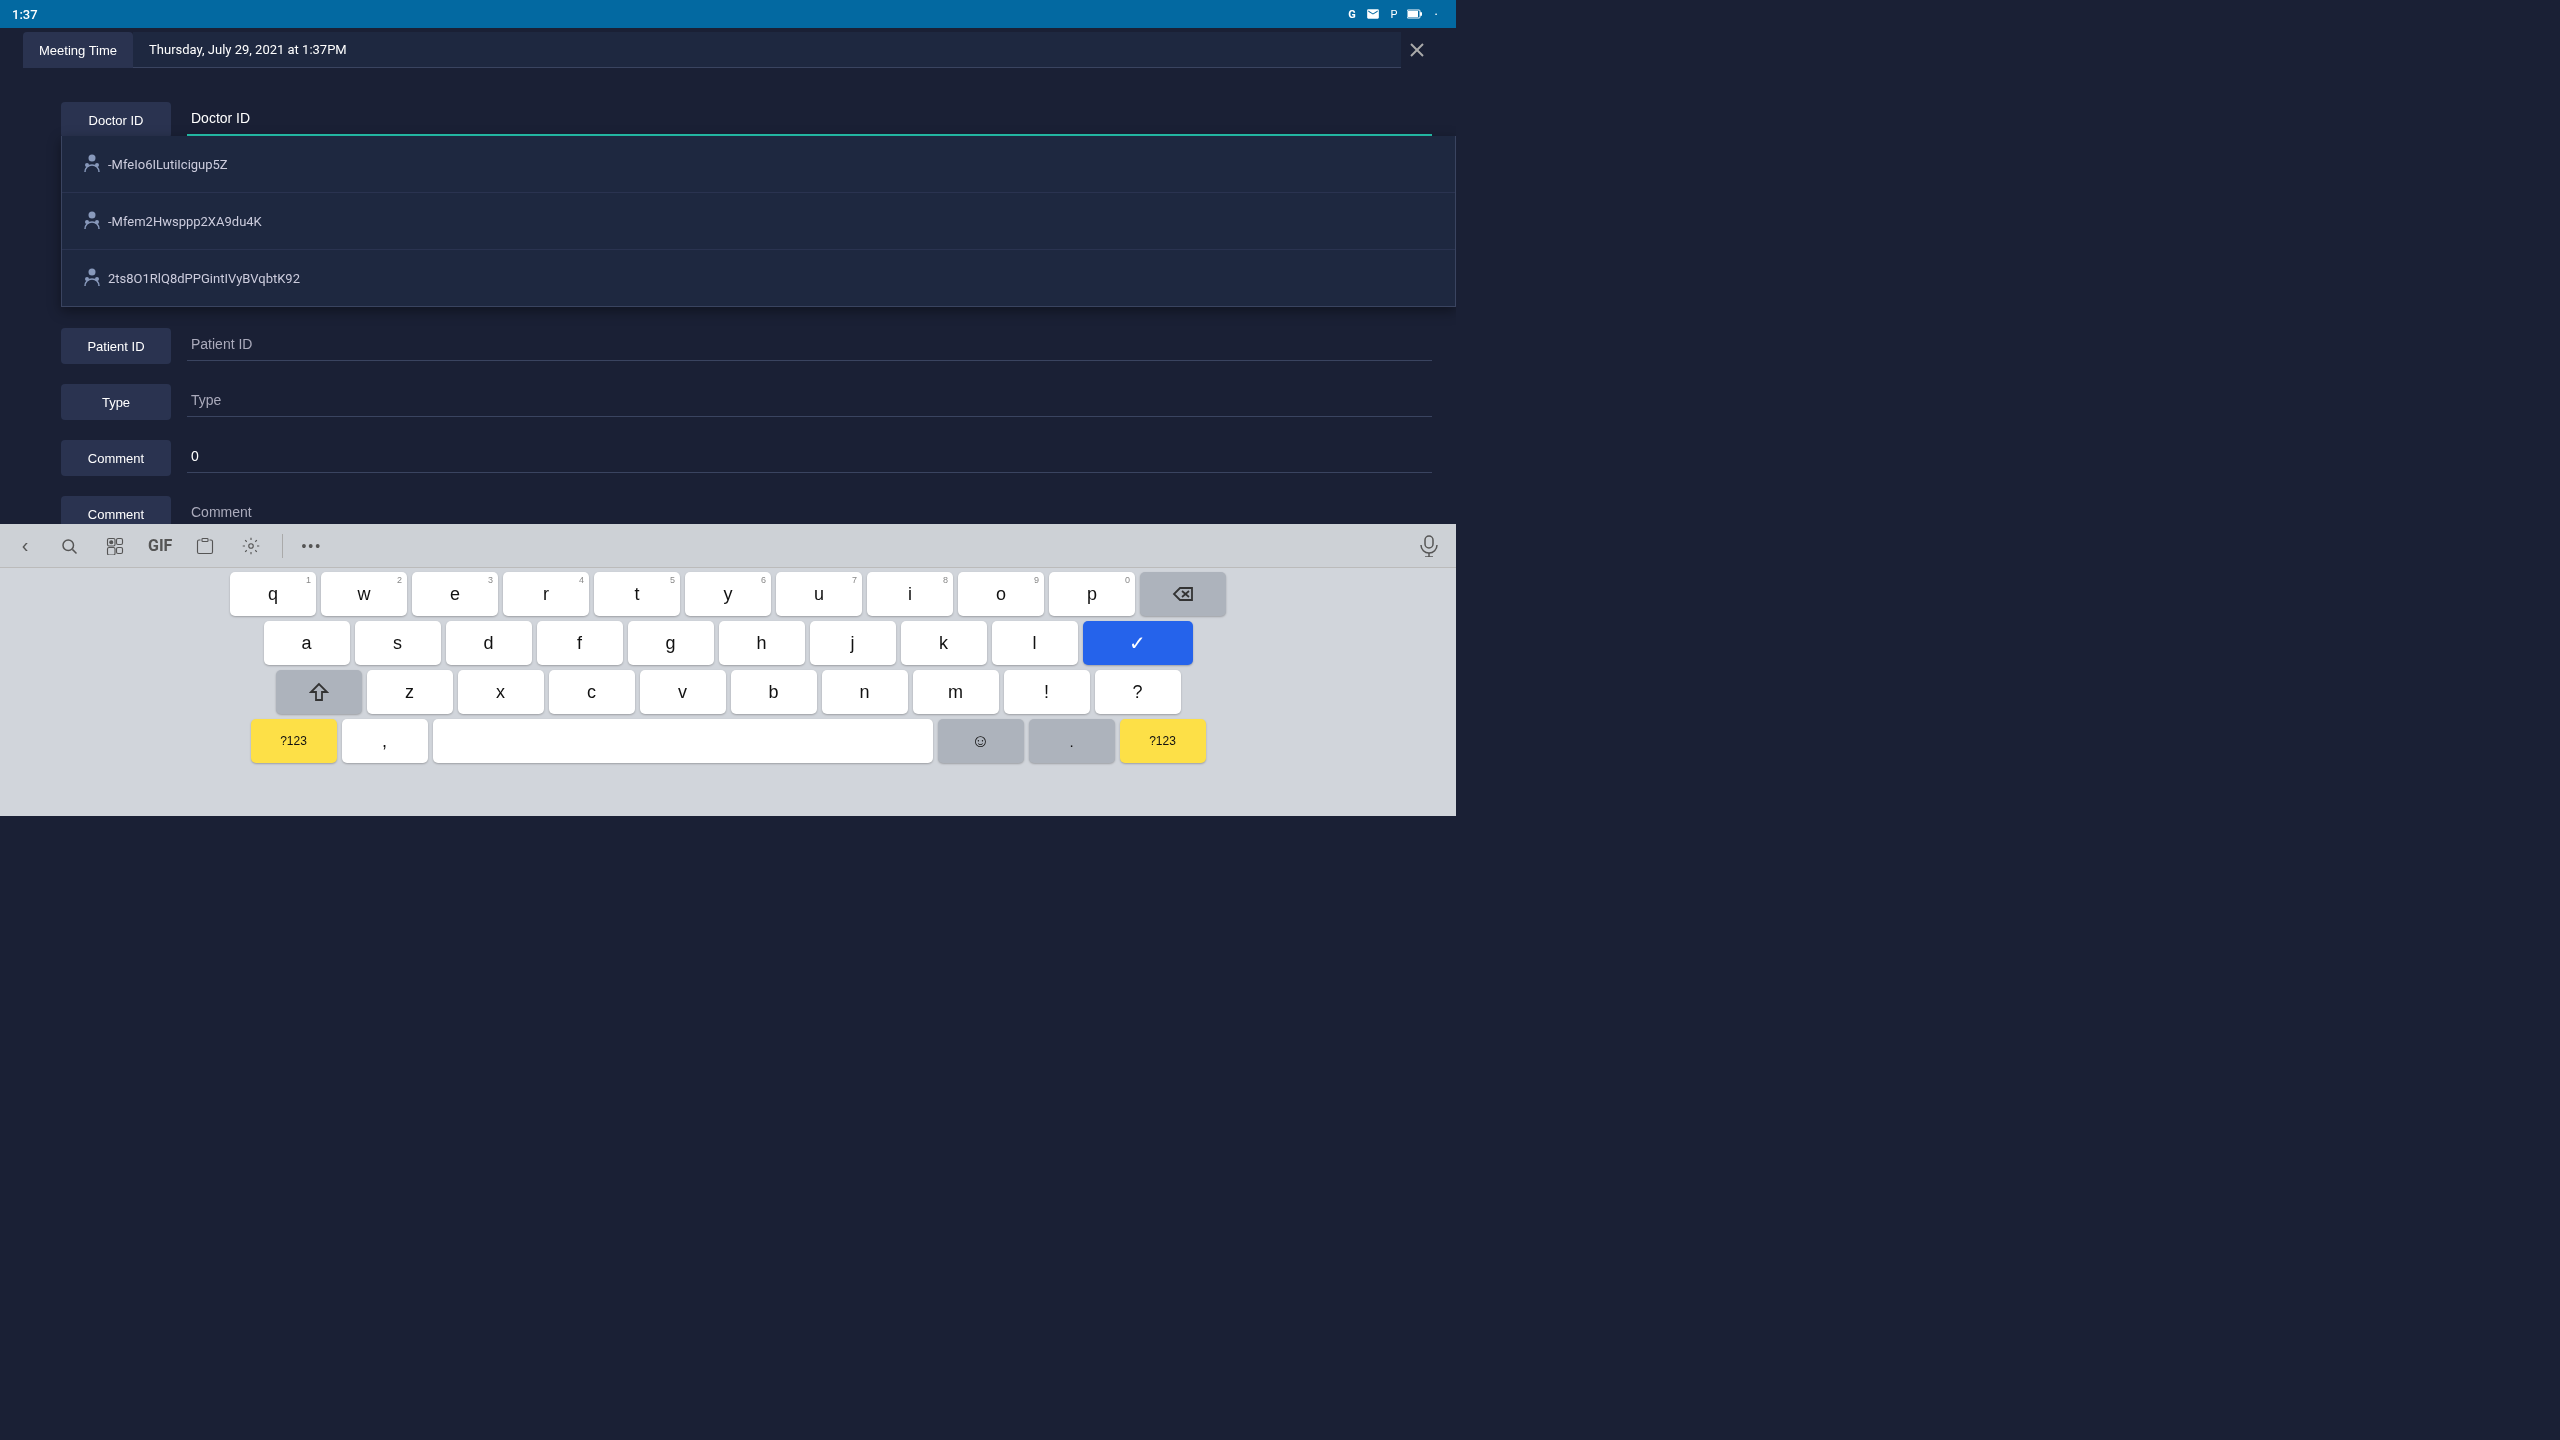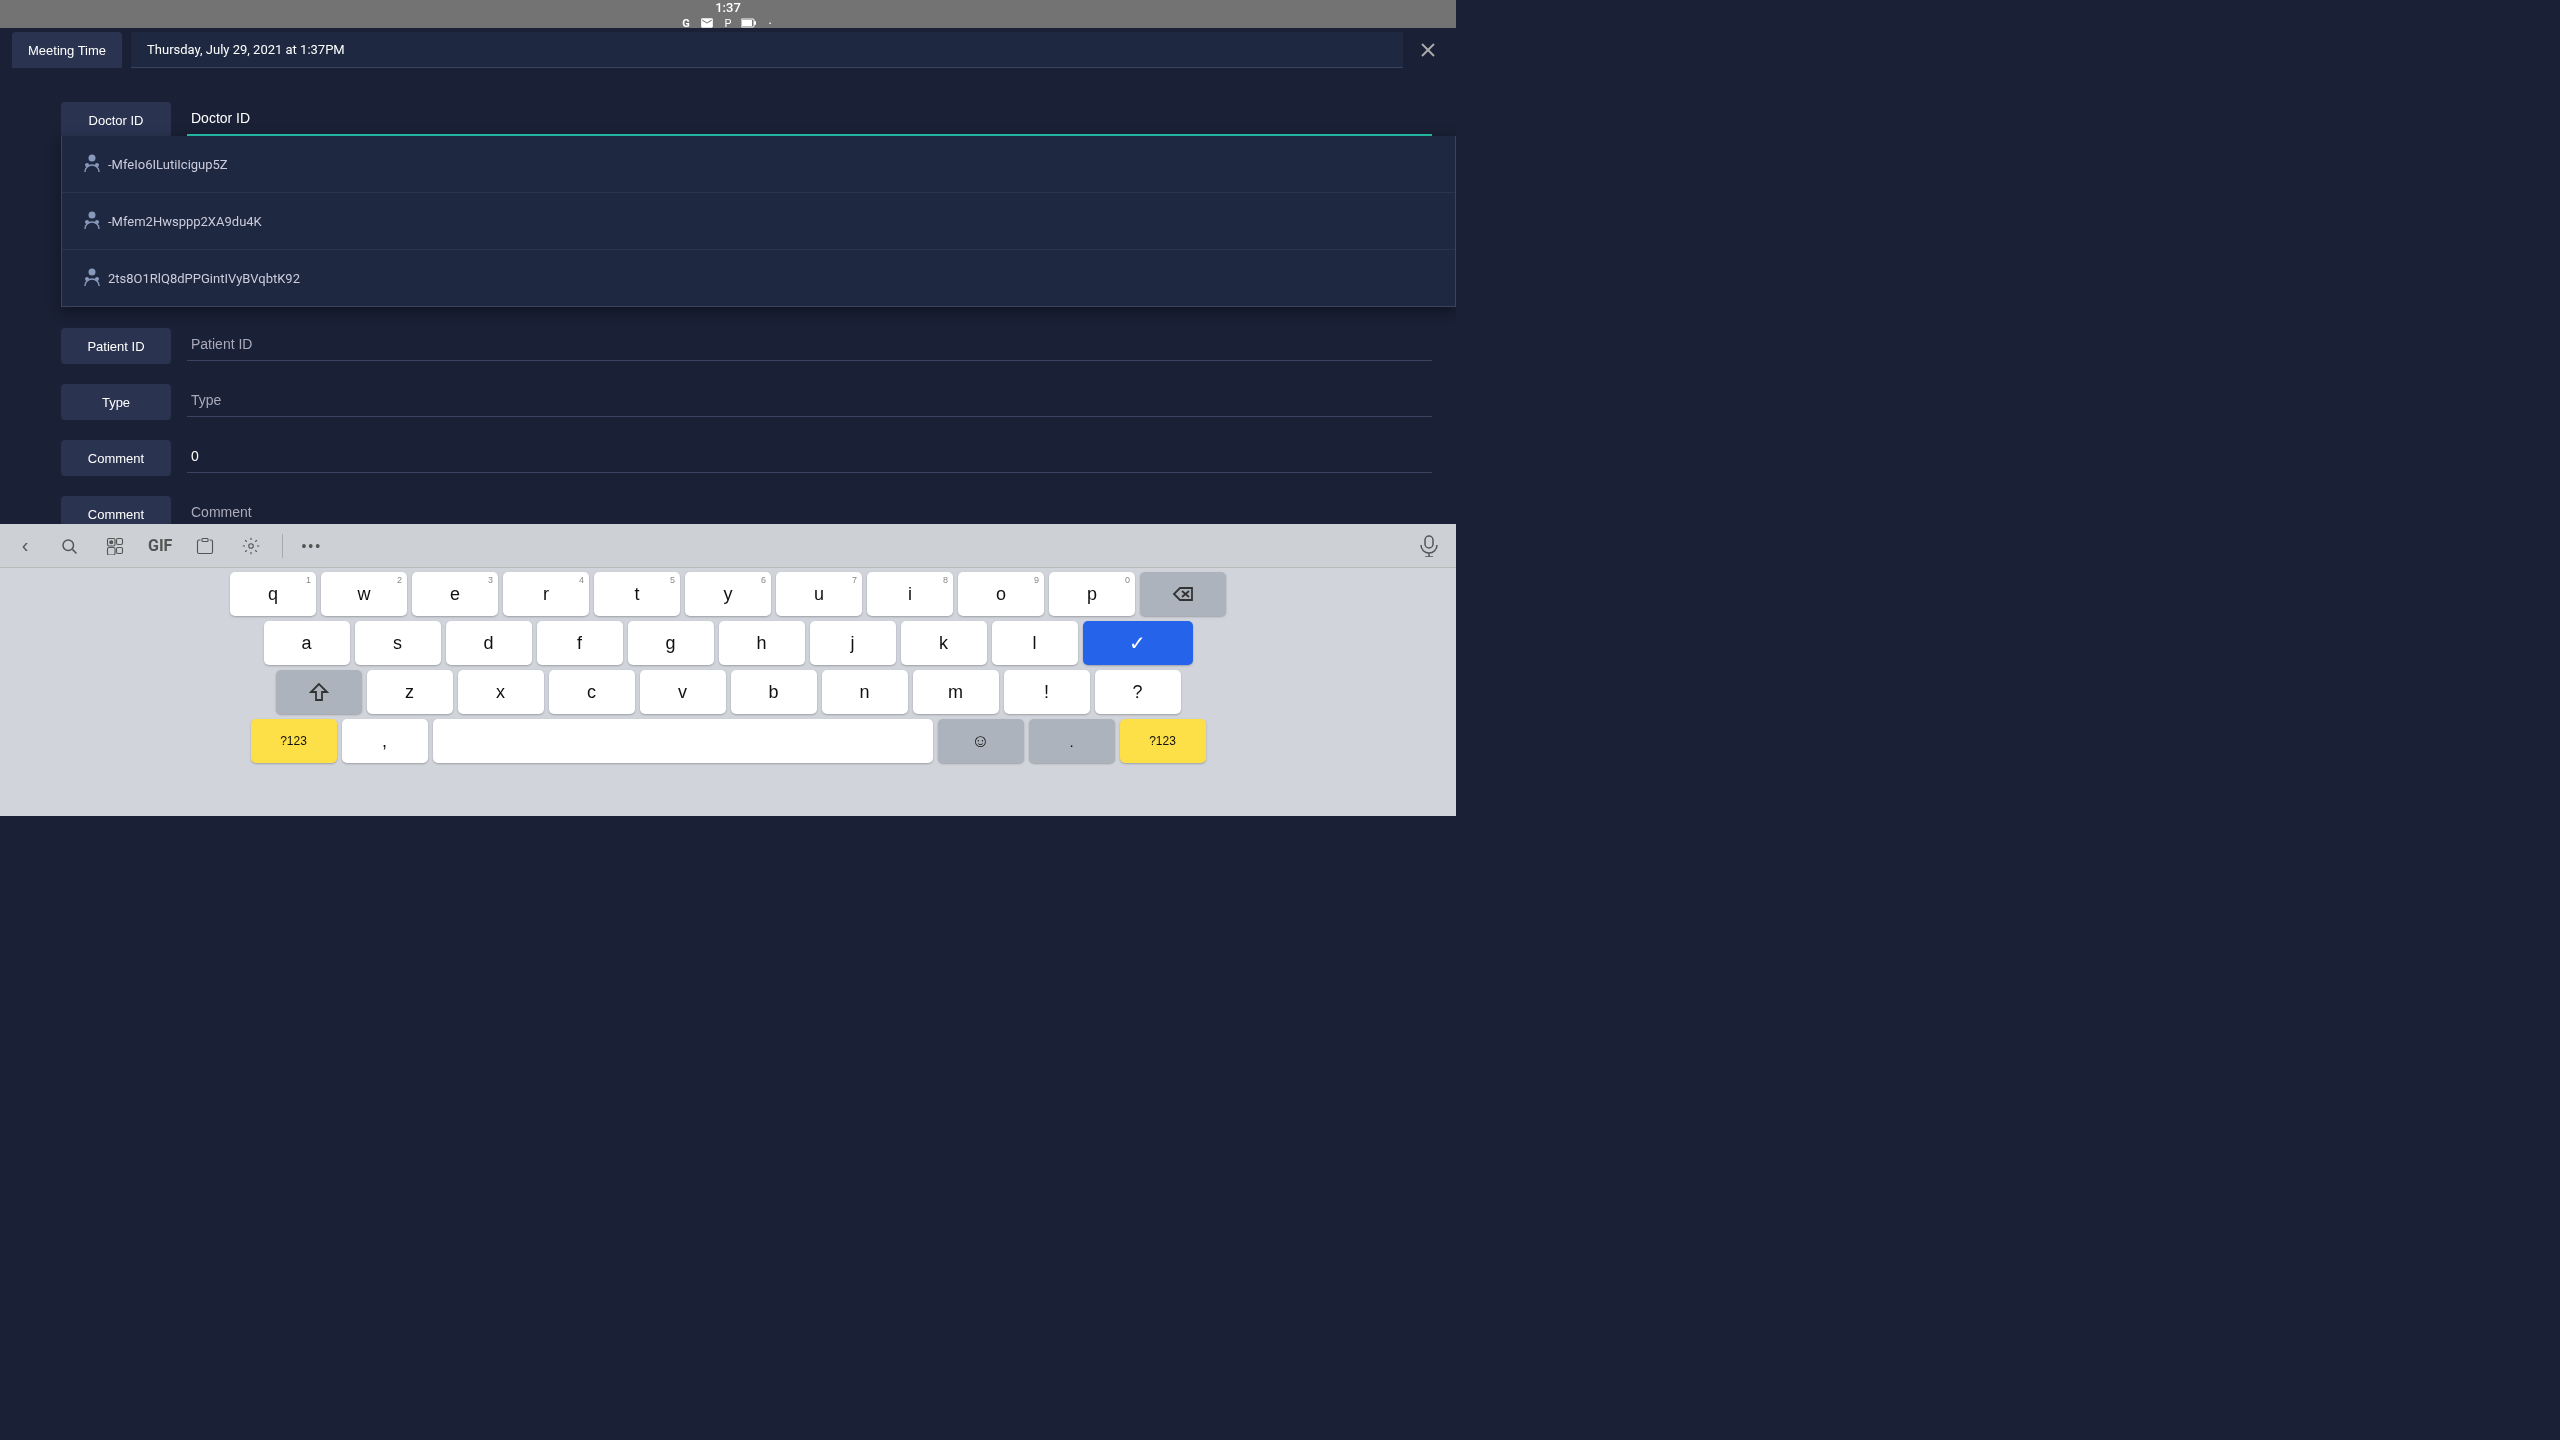--- a/index.html
+++ b/index.html
@@ -12,27 +12,26 @@
       position: relative;
     }
 
     
     .status-bar {
       position: absolute;
       top: 0;
       left: 0;
       right: 0;
       height: 28px;
-      background: #737373;
+      background: #0369a1;
       display: flex;
       align-items: center;
       justify-content: space-between;
       padding: 0 12px;
       z-index: 100;
-      flex-direction: column;
     }
     .status-time {
       color: #fff;
       font-size: 13px;
       font-weight: 500;
     }
     .status-icons {
       display: flex;
       align-items: center;
       gap: 5px;
@@ -50,22 +49,22 @@
     
     .top-bar {
       position: absolute;
       top: 28px;
       left: 0;
       right: 0;
       height: 44px;
       background: #1a2035;
       display: flex;
       align-items: center;
-      padding: 0 12px;
-      gap: 9px;
+      padding: 0 23px;
+      gap: 0;
     }
     .meeting-time-tab {
       background: #2a3350;
       color: #fff;
       padding: 8px 16px;
       font-size: 13px;
       font-weight: 400;
       border-radius: 4px 4px 0 0;
       border: none;
       cursor: pointer;

